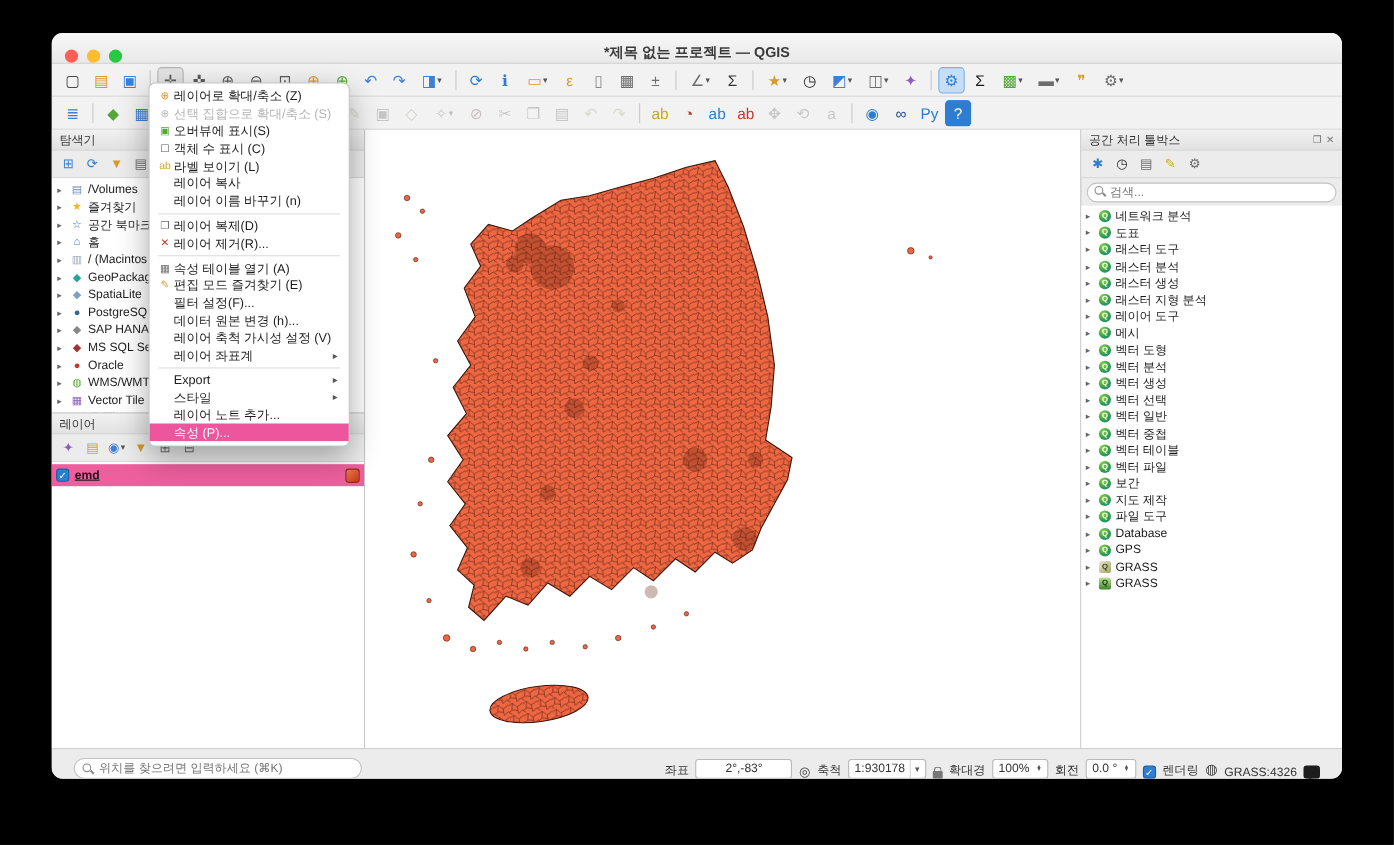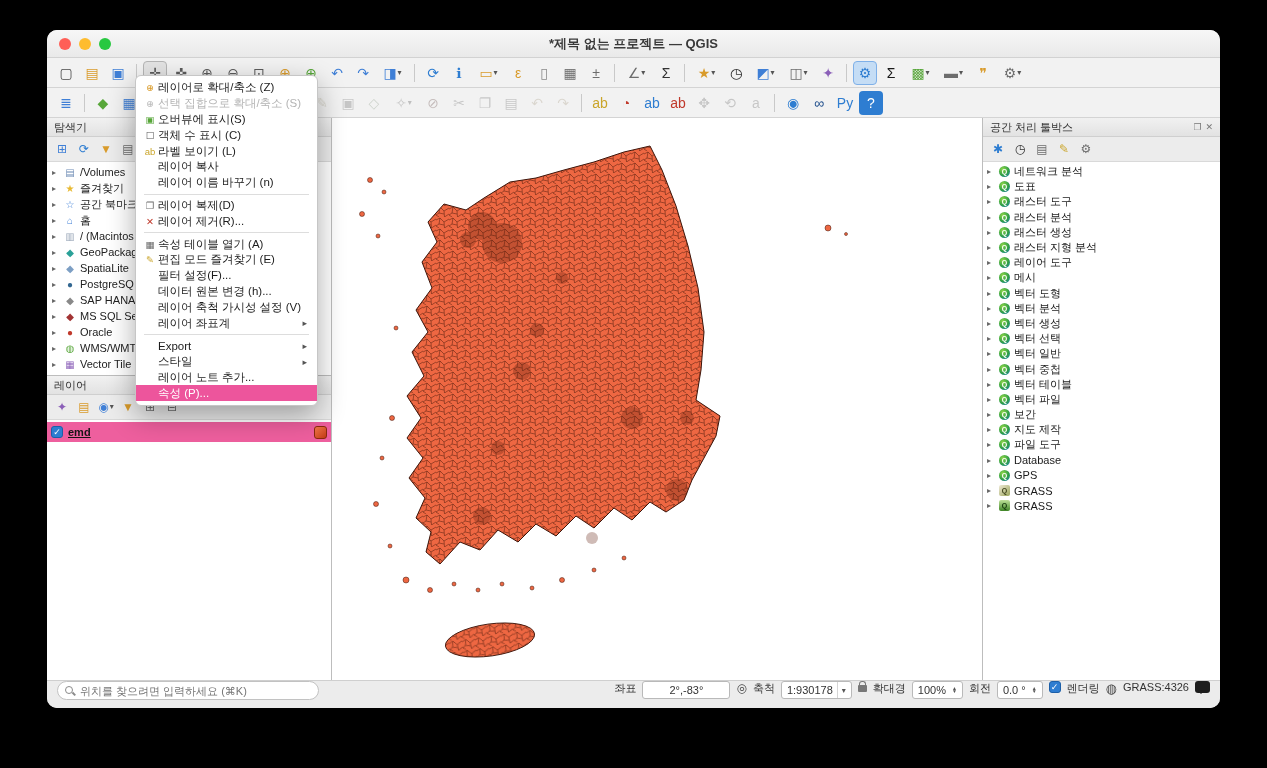--- a/index.html
+++ b/index.html
@@ -2,21 +2,21 @@
 <html><head>
 <meta charset="utf-8">
 <style>
   html,body{margin:0;padding:0;width:1267px;height:768px;background:#000;overflow:hidden;
     font-family:"Liberation Sans","DejaVu Sans",sans-serif;}
   *{box-sizing:border-box;}
   .window{width:1173px;height:678px;margin:30px auto 0;background:#ececec;border-radius:10px;
     overflow:hidden;position:relative;box-shadow:0 25px 70px rgba(0,0,0,.65);}
   
   .titlebar{height:28px;background:linear-gradient(#f7f7f7,#e9e9e9);border-bottom:1px solid #d2d2d2;
-    position:relative;display:flex;align-items:center;}
+    position:relative;display:flex;align-items:flex-end;}
   .traffic{display:flex;gap:8px;margin-left:12px;}
   .tl{width:12px;height:12px;border-radius:50%;display:inline-block;}
   .tl.red{background:#ff5f57;}.tl.yellow{background:#febc2e;}.tl.green{background:#28c840;}
   .wtitle{position:absolute;left:0;right:0;text-align:center;font-size:13px;font-weight:bold;color:#3a3a3a;}
   
   .toolbar{height:30px;background:#f2f2f2;border-bottom:1px solid #d4d4d4;display:flex;align-items:center;
     padding:0 6px;overflow:hidden;}
   .tbtn{width:24px;height:24px;margin:0 1px;display:flex;align-items:center;justify-content:center;
     font-size:14px;line-height:1;border:1px solid transparent;border-radius:4px;flex:none;cursor:default;}
   .tbtn[data-caret="true"]{width:31px;}
@@ -67,22 +67,22 @@
     border-radius:6px;box-shadow:0 10px 28px rgba(0,0,0,.33);padding:4px 0;z-index:60;}
   .mrow{height:15.8px;display:flex;align-items:center;font-size:11.5px;color:#1c1c1c;padding:0 10px 0 6px;}
   .mrow .mi{width:16px;font-size:9.5px;flex:none;text-align:center;}
   .mrow .ml{white-space:nowrap;}
   .mrow[data-disabled="true"]{color:#b4b4b4;}
   .mrow[data-selected="true"]{background:#ed559c;color:#fff;text-align:center;}
   .mrow[data-selected="true"] .mi{color:#fff!important;}
   .mrow[data-submenu="true"]::after{content:"▸";margin-left:auto;font-size:9px;color:#555;}
   .mrow[data-type="sep"]{height:1px;background:#ddd;margin:3px 8px;padding:0;}
   
-  .statusbar{height:28px;background:#ececec;border-top:1px solid #cfcfcf;display:flex;align-items:flex-start;
-    padding:0 10px;gap:6px;font-size:11px;color:#333;}
+  .statusbar{height:28px;background:#ececec;border-top:1px solid #cfcfcf;display:flex;align-items:flex-end;
+    padding:0 20px;gap:6px;font-size:11px;color:#333;}
   .locator{position:relative;width:262px;margin-right:auto;flex:none;}
   .locator input{width:100%;height:19px;border:1px solid #c2c2c2;border-radius:10px;font-size:11px;
     padding:0 8px 0 22px;color:#555;background:#fff;outline:none;font-family:inherit;}
   .locator .mag{top:5px;left:8px;}
   .sb-label{flex:none;}
   .sb-box,.sb-combo,.sb-spin{height:18px;background:#fff;border:1px solid #b9b9b9;border-radius:3px;
     display:flex;align-items:center;padding:0 5px;gap:4px;flex:none;font-size:11px;}
   .sb-box{width:88px;justify-content:center;}
   .combo-arrow{font-size:8px;color:#555;border-left:1px solid #d5d5d5;padding-left:4px;height:100%;
     display:flex;align-items:center;}
@@ -465,20 +465,24 @@
           <div class="tbtn" style="color: rgb(46, 125, 209);">✱</div>
 
           <div class="tbtn" style="color: rgb(51, 51, 51);">◷</div>
 
           <div class="tbtn" style="color: rgb(109, 109, 109);">▤</div>
 
           <div class="tbtn" style="color: rgb(202, 165, 42);">✎</div>
 
           <div class="tbtn" style="color: rgb(109, 109, 109);">⚙</div>
         </div>
+      <div class="searchbox">
+        <span class="mag"></span>
+        <input placeholder="검색..." style="">
+      </div>
       <div class="tree">
 
           <div class="prow">
             <span class="texp">▸</span>
             <span class="pbadge" data-badge="qgis"></span>
             <span>네트워크 분석</span>
           </div>
 
           <div class="prow">
             <span class="texp">▸</span>

